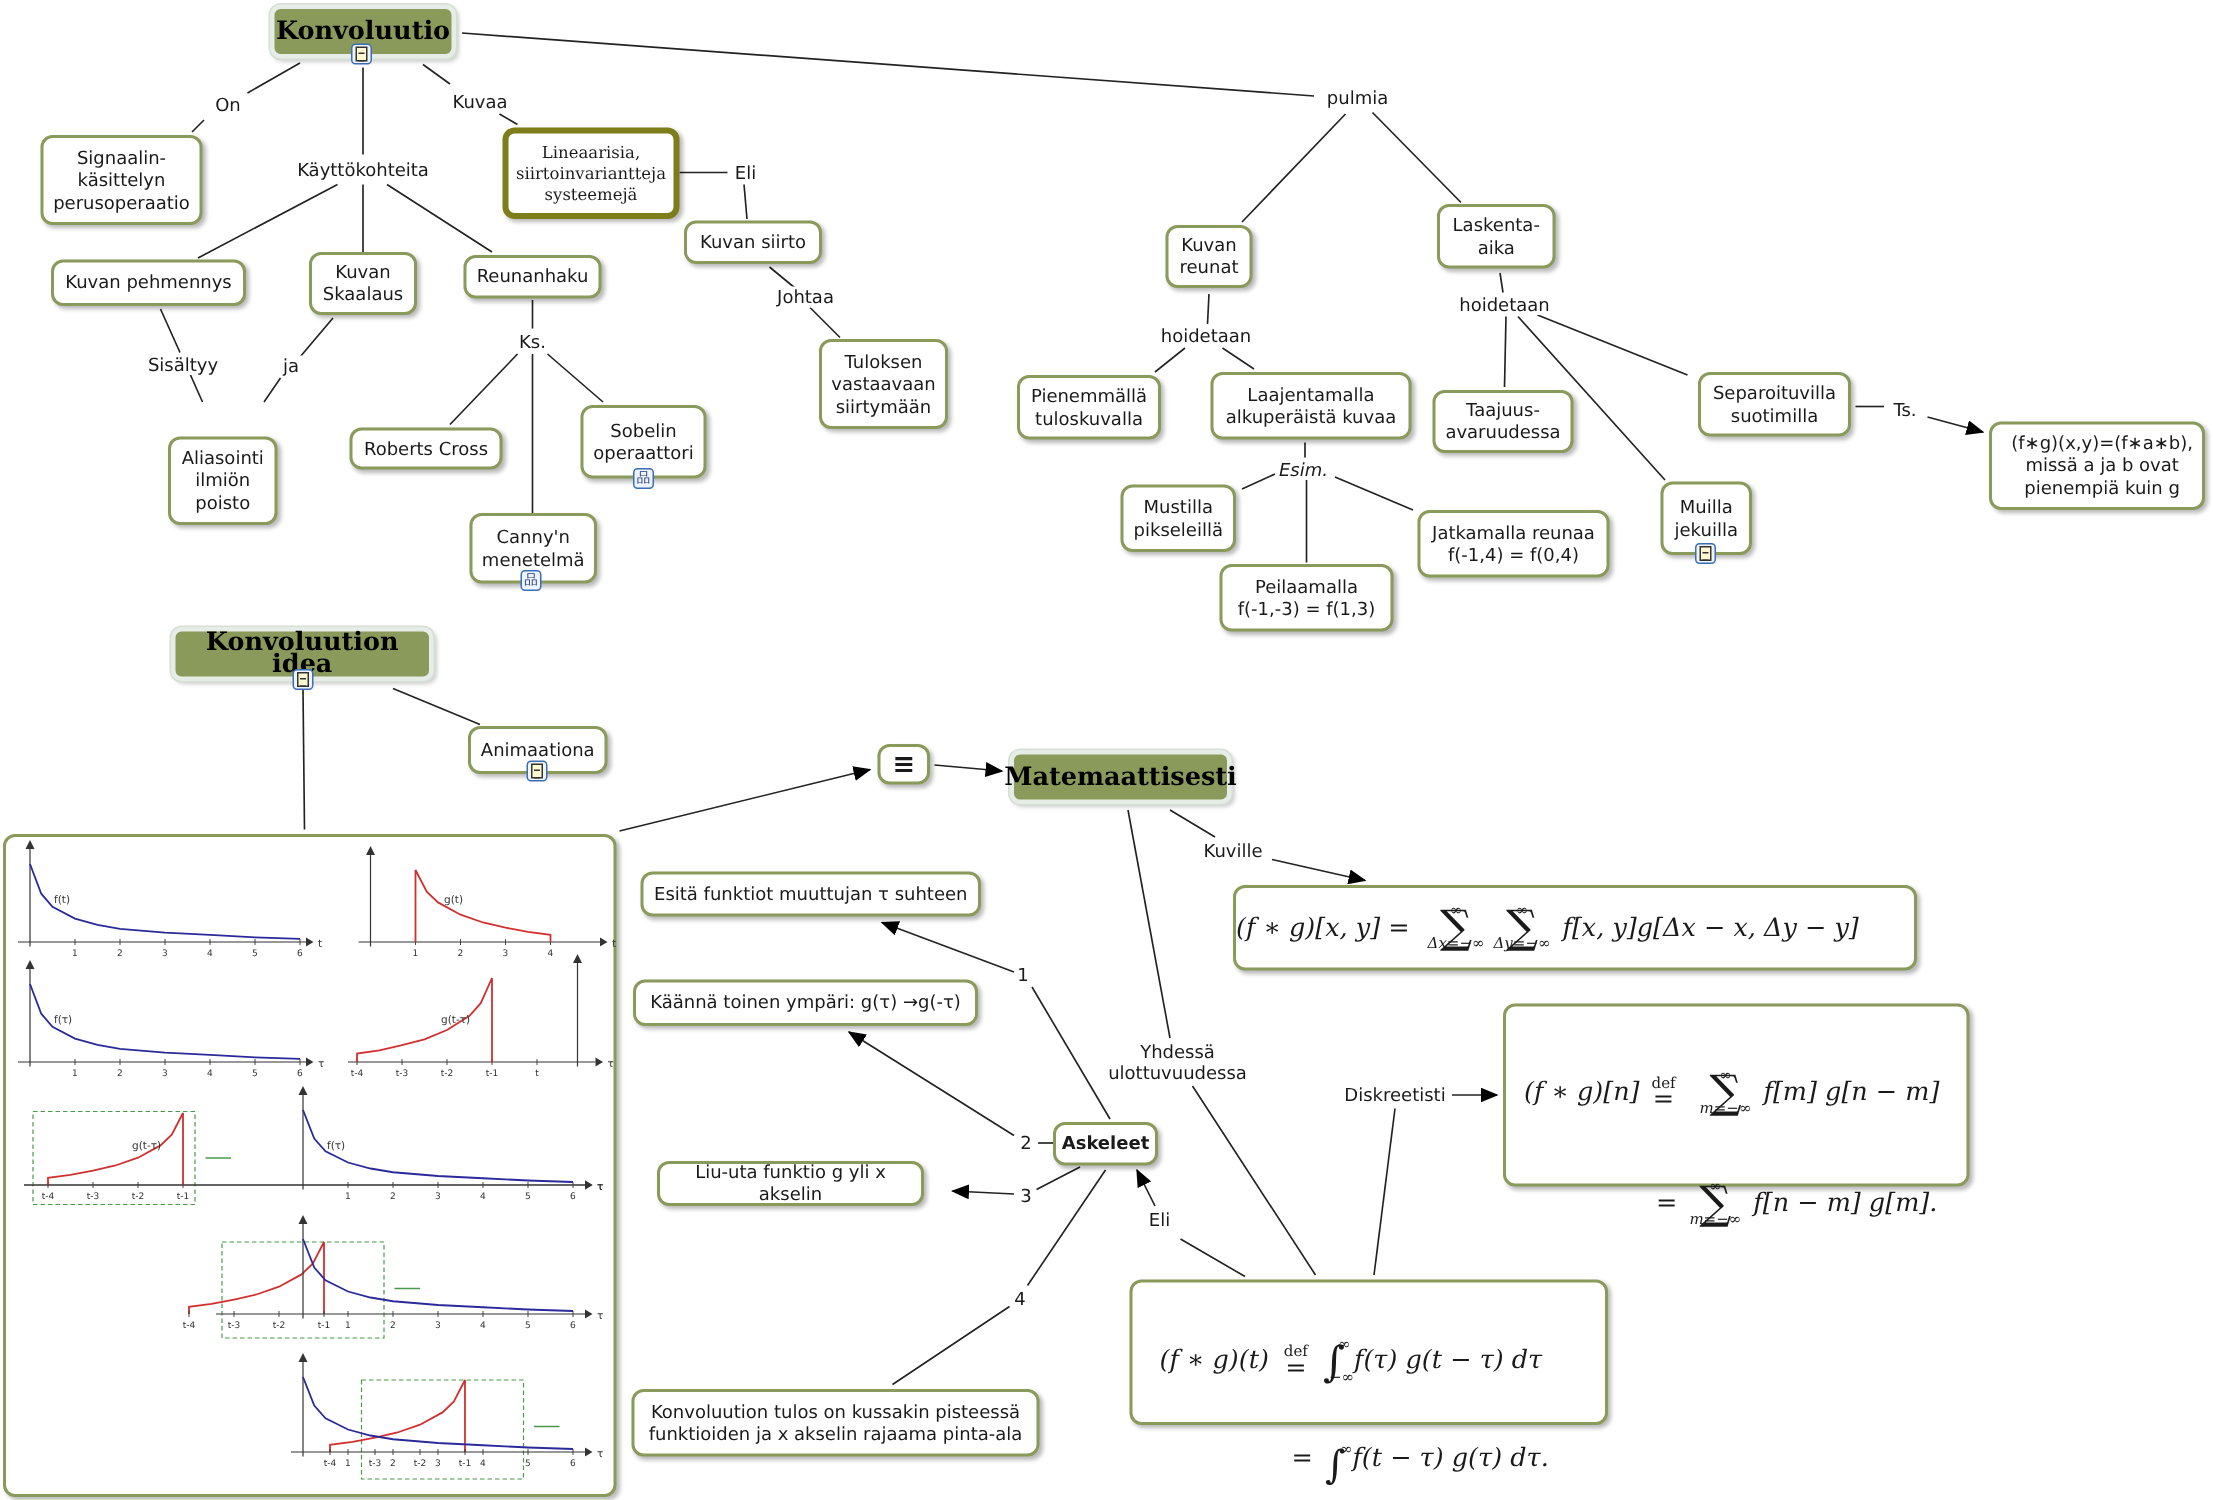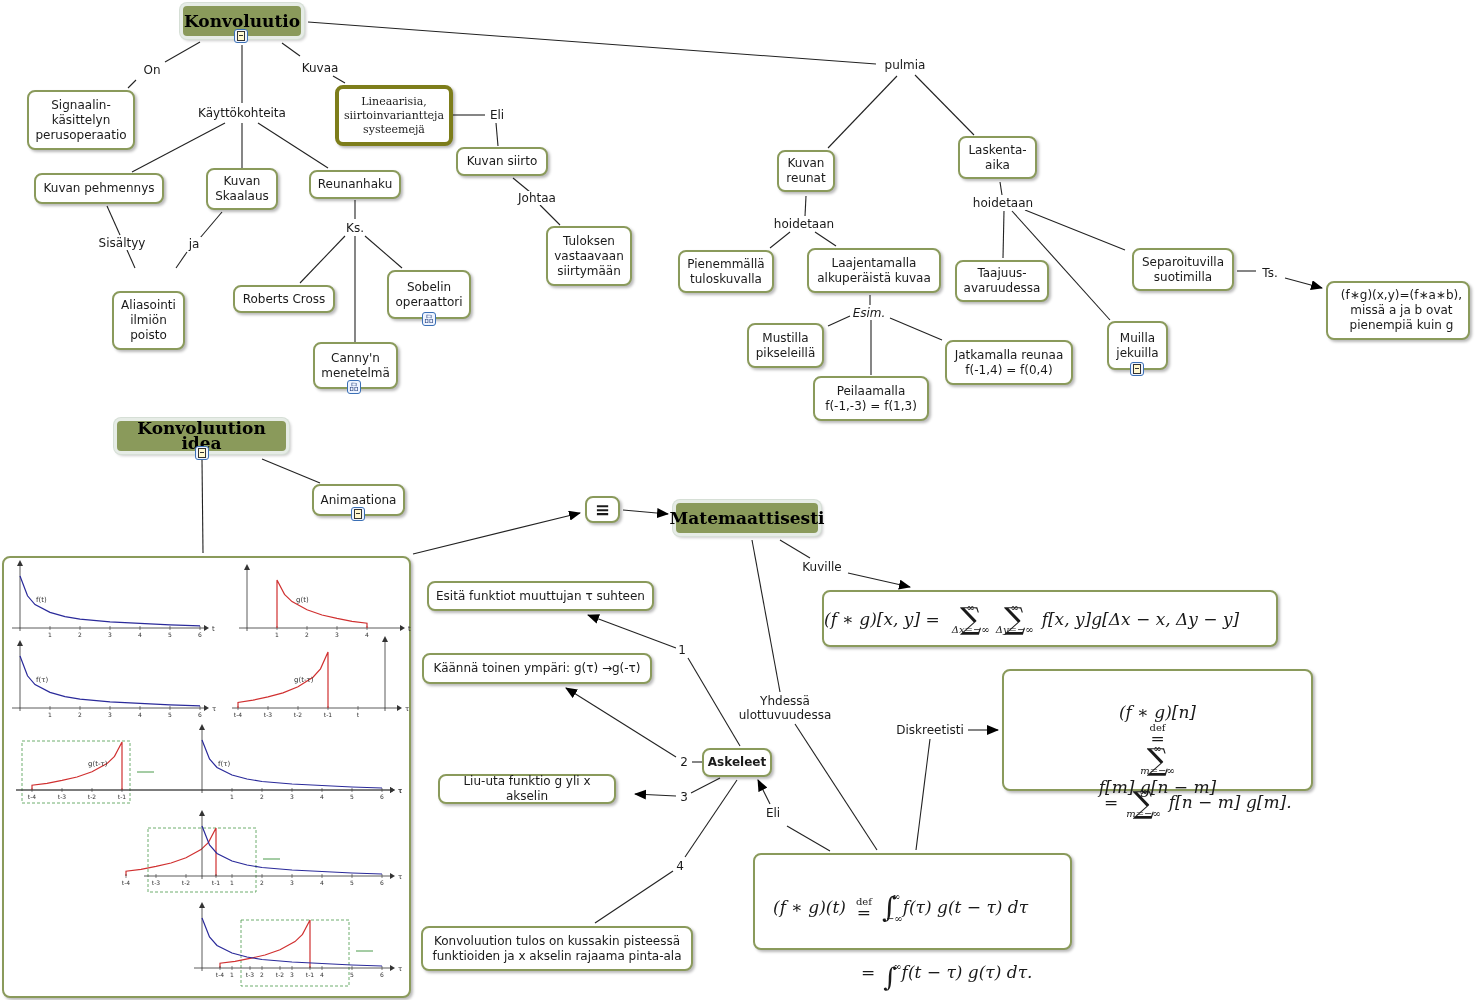--- a/index.html
+++ b/index.html
@@ -293,21 +293,21 @@
   </span>
   <span style="display:inline-flex;flex-direction:column;align-items:center;line-height:11px;margin-right:8px;">
     <span class="sub">∞</span>
     <span class="sum">∑</span>
     <span class="sub">Δy=−∞</span>
   </span>
   <span>f[x, y]g[Δx − x, Δy − y]</span>
 </div>
 
 <div class="node math" style="left:1002px;top:669px;width:311px;height:122px;display:block;padding:8px 12px;">
-  <div style="display:flex;align-items:center;height:54px;flex-direction:column;">
+  <div style="display:flex;align-items:center;height:54px;">
     <span>(f ∗ g)[n]</span>
     <span style="display:inline-flex;flex-direction:column;align-items:center;font-style:normal;margin:0 8px;line-height:10px;">
       <span class="sub">def</span><span>=</span>
     </span>
     <span style="display:inline-flex;flex-direction:column;align-items:center;line-height:11px;margin:0 8px;">
       <span class="sub">∞</span>
       <span class="sum">∑</span>
       <span class="sub">m=−∞</span>
     </span>
     <span>f[m] g[n − m]</span>

